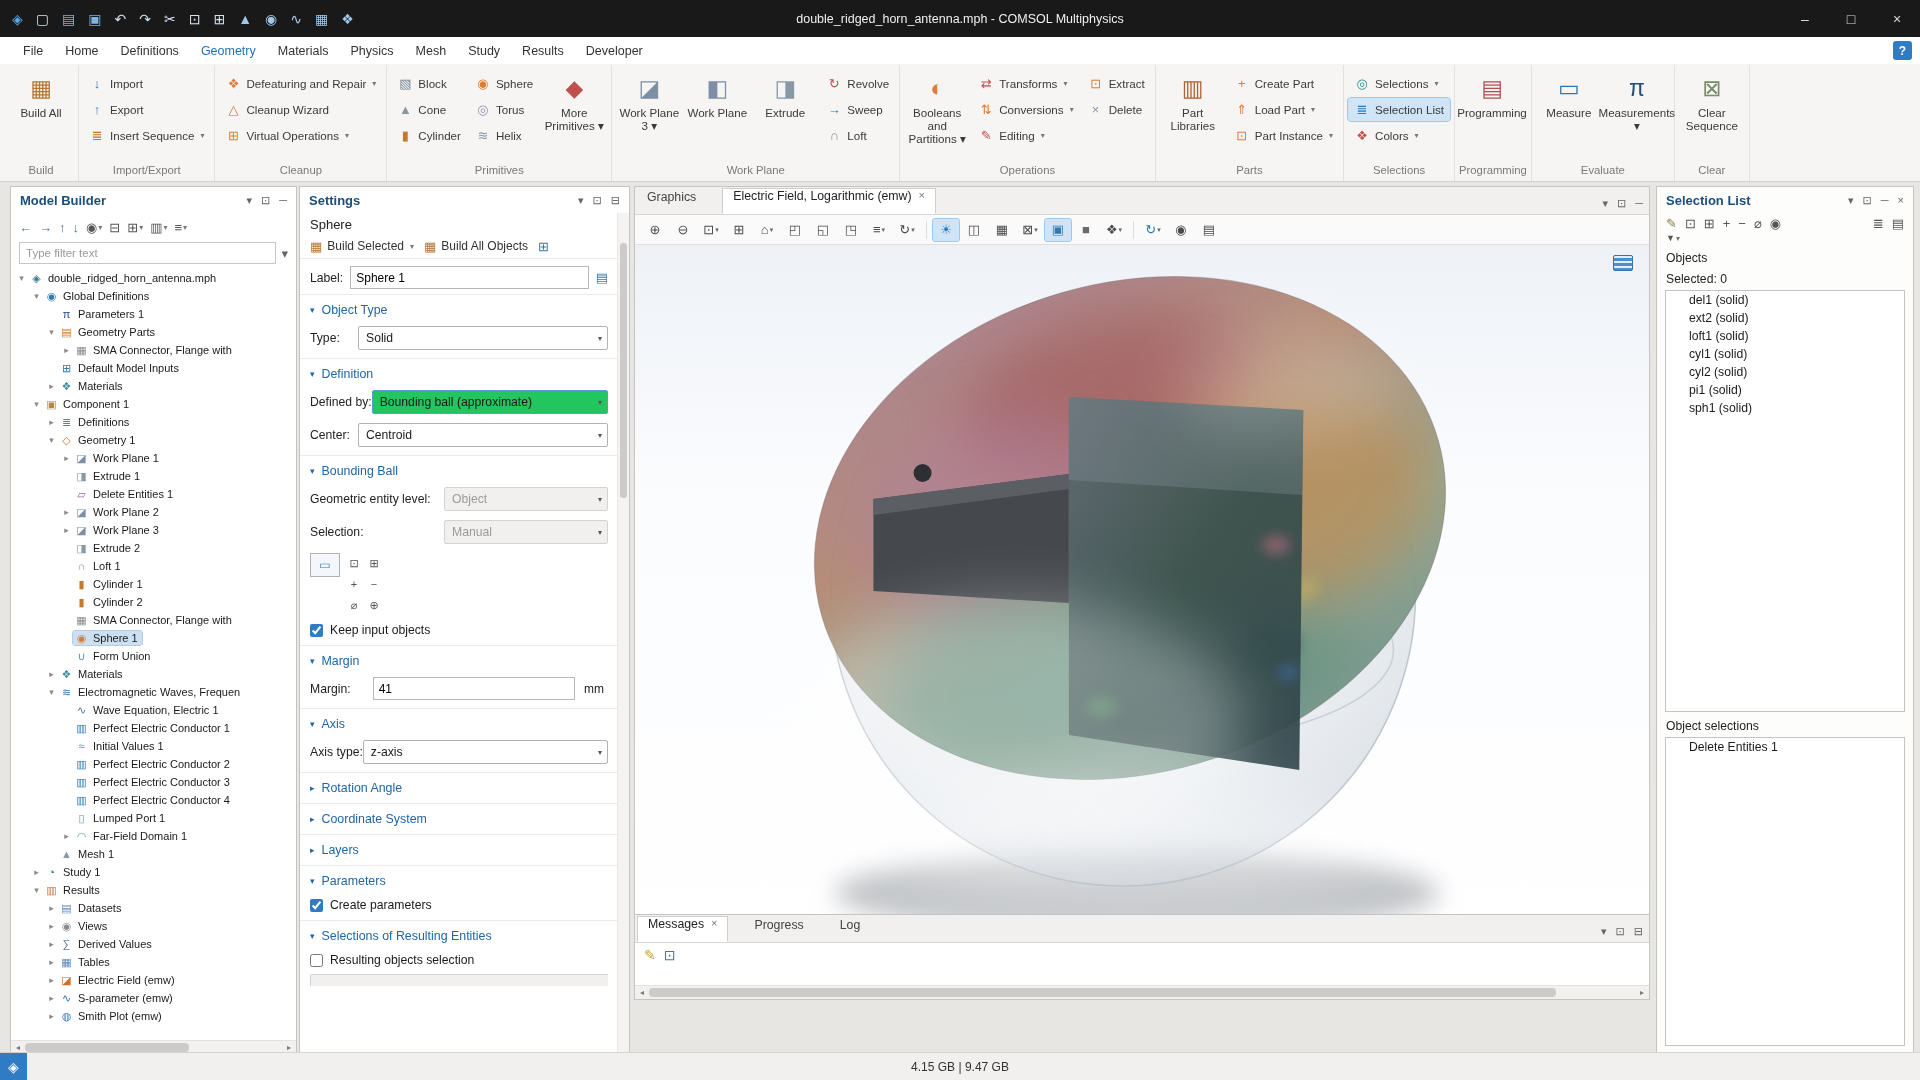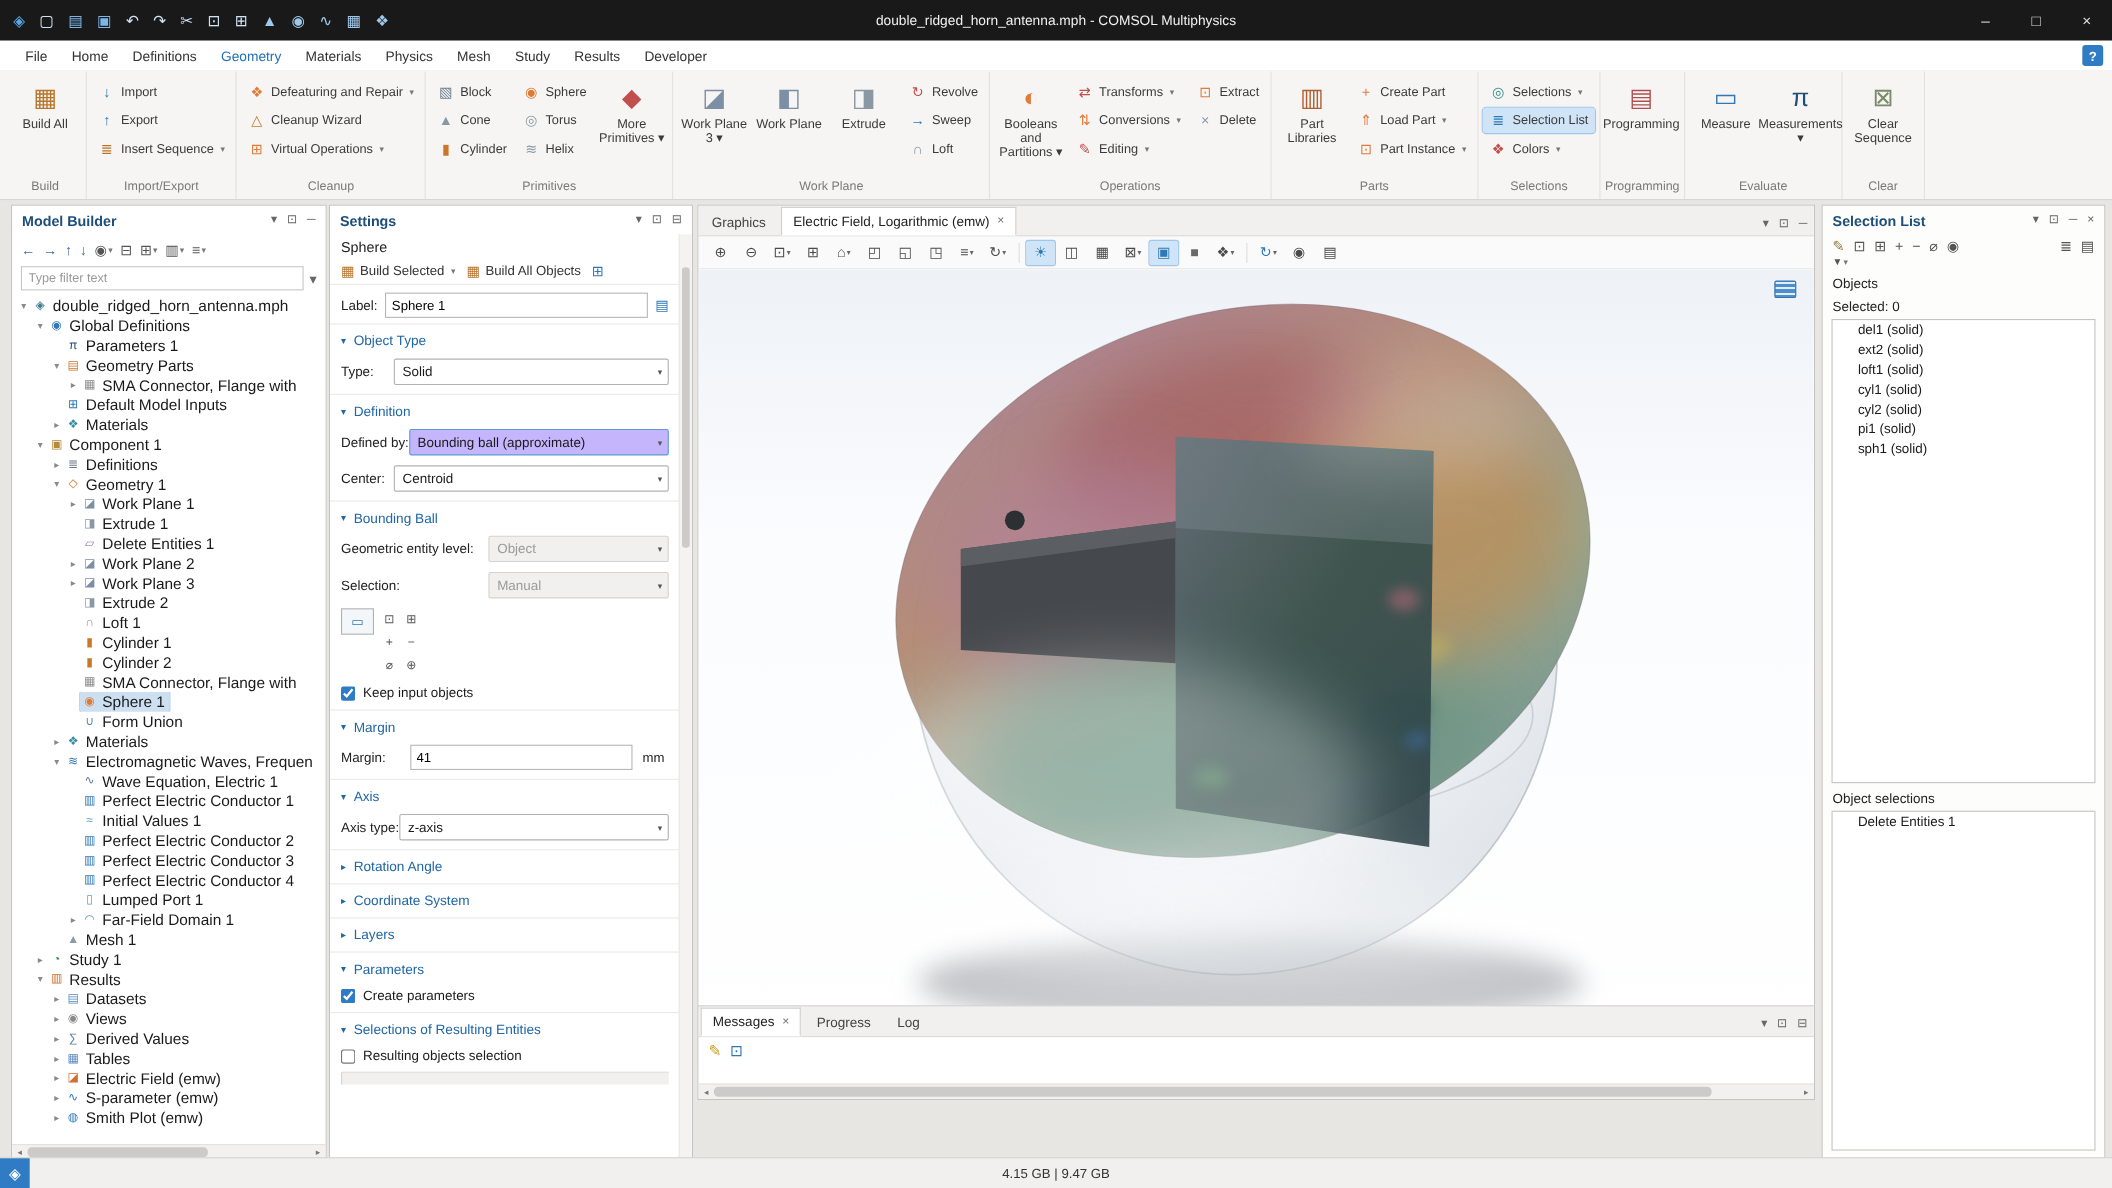--- a/index.html
+++ b/index.html
@@ -57,21 +57,21 @@
   .ticon{font-size:13px;color:#555;display:flex;align-items:center}
   .filter-row{display:flex;align-items:center;gap:5px;padding:1px 8px 3px;flex:none}
   .filter-input{flex:1;height:20px;border:1px solid #c9c7c5;padding:0 6px;font-size:11.5px;color:#555;outline:none}
   .filter-input::placeholder{color:#9a9a9a}
   .tree{flex:1;overflow:hidden;padding-top:2px}
   .tree-row{height:18px;display:flex;align-items:center;white-space:nowrap;overflow:hidden}
   .tree-arrow{width:13px;flex:none;text-align:center;font-size:9px;color:#8a8a8a}
   .tree-sel{display:flex;align-items:center;padding:1px 4px 1px 1px;border-radius:2px}
   .tree-sel.selected{background:#cde0f2;outline:1px solid #b2cce6}
   .tree-icon{width:15px;text-align:center;font-size:11px;flex:none;margin-right:4px}
-  .tree-label{font-size:14px}
+  .tree-label{font-size:11px}
   .hscroll{height:13px;flex:none;background:#f2f1f0;display:flex;align-items:center;border-top:1px solid #e4e2e0}
   .hs-arrow{width:14px;text-align:center;font-size:8px;color:#777}
   .hs-track{flex:1;height:100%;position:relative}
   .hs-thumb{position:absolute;top:2px;height:9px;background:#cdcbc9;border-radius:4px}
 
   
   .settings-body{position:absolute;left:0;top:26px;right:11px;bottom:0;overflow:hidden}
   .settings-sub{padding:4px 10px 3px;font-size:13px;color:#222}
   .settings-toolbar{display:flex;align-items:center;gap:10px;padding:4px 10px 5px;border-bottom:1px solid #eceae8}
   .st-btn{display:flex;align-items:center;gap:5px;font-size:12px;color:#333}
@@ -83,40 +83,40 @@
   .section-header{display:flex;align-items:center;gap:7px;padding:8px 10px 5px;color:#2166a5;font-size:12.4px}
   .sec-chevron{font-size:9px;color:#2166a5}
   .form-row{display:flex;align-items:center;padding:4px 10px 5px}
   .form-label{font-size:12.2px;color:#222;white-space:nowrap}
   .combo{height:22px;border:1px solid #b4b2b0;background:#fff;display:flex;align-items:center;
          padding:0 5px 0 7px;font-size:12.2px;border-radius:2px;white-space:nowrap}
   .combo .ccaret{margin-left:auto;font-size:8px;color:#555;padding-left:6px}
   .combo.std{width:236px;margin-left:auto}
   .combo.narrow{width:150px;margin-left:auto}
   .combo.disabled{background:#f1f0ef;color:#9b9b9b;border-color:#d5d3d1}
-  .combo.focused{background:#c4b5fd;border-color:#5b9bd5}
+  .combo.focused{background:#22c55e;border-color:#5b9bd5}
   .selbox-row{display:flex;padding:4px 10px;gap:6px}
   .selbox-activate{width:28px;height:22px;border:1px solid #b4b2b0;background:#f3f7fb;display:flex;align-items:center;justify-content:center;font-size:12px}
   .selbox-list{flex:1;height:128px;border:1px solid #c0bebc;background:#fff;padding:2px 0;overflow:hidden}
   .selbox-item{height:20px;line-height:20px;padding-left:9px;color:#a0a0a0;font-size:12.2px}
   .selbox-btns{display:grid;grid-template-columns:16px 16px;grid-auto-rows:17px;gap:4px;align-content:start;padding-top:2px}
   .sb-btn{font-size:11px;color:#555;text-align:center;display:flex;align-items:center;justify-content:center}
   .check-row{display:flex;align-items:center;gap:7px;padding:5px 10px;font-size:12.2px}
   input[type=checkbox]{width:13px;height:13px;accent-color:#2f7bc4;margin:0}
   .margin-input{flex:1;margin-left:22px}
   .unit{margin-left:9px;width:24px;color:#222}
   .vscroll{position:absolute;right:0;top:26px;bottom:0;width:11px;background:#f4f3f2;border-left:1px solid #e8e6e4}
   .vs-thumb{position:absolute;left:2px;width:7px;border-radius:3px;background:#cdcbc9;top:30px;height:255px}
   .clipped-control{height:12px;overflow:hidden;margin:2px 10px 0}
   .clipped-control .combo{width:100%}
 
   
   .gtabs{height:27px;background:#f1f0ee;display:flex;align-items:flex-end;padding:0 6px 0 2px;border-bottom:1px solid #d8d6d4;flex:none}
   .tabs-holder{display:flex;align-items:flex-end;height:100%}
-  .gtab{height:24px;display:flex;align-items:center;gap:7px;padding:0 10px;font-size:12.3px;color:#444;margin-right:4px}
+  .gtab{height:24px;display:flex;gap:7px;padding:0 10px;font-size:12.3px;color:#444;margin-right:16px}
   .gtab.active{background:#fff;border:1px solid #d0cecc;border-bottom:1px solid #fff;color:#222}
   .tclose{font-size:11px;color:#777}
   .gtabs .panel-hicons{padding-bottom:5px}
   .gtoolbar{height:29px;display:flex;align-items:center;gap:2px;padding:0 7px;border-bottom:1px solid #e2e0de;flex:none;background:#fbfafa}
   .gt-icon{height:22px;min-width:22px;display:flex;align-items:center;justify-content:center;font-size:13px;color:#4a4a4a;border-radius:2px;padding:0 2px}
   .gt-icon.active{background:#cfe4f7;outline:1px solid #9ec7ec}
   .gt-caret{font-size:7px;color:#666;margin-left:1px}
   .gt-sep{width:1px;height:18px;background:#ddd;margin:0 4px}
   .gcanvas{flex:1;position:relative;overflow:hidden;background:#fff}
   .gcanvas svg{position:absolute;inset:0;width:100%;height:100%}

